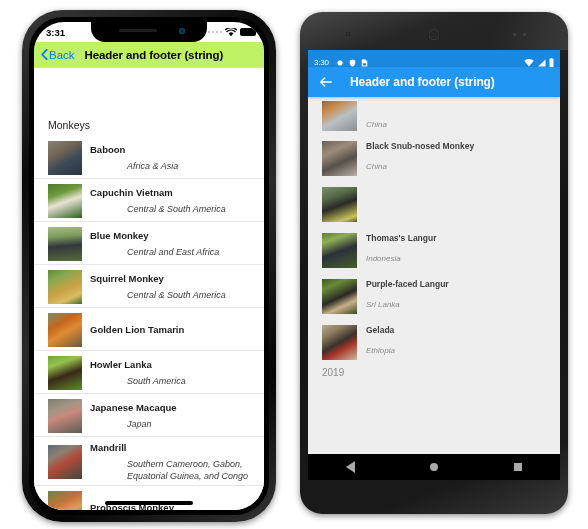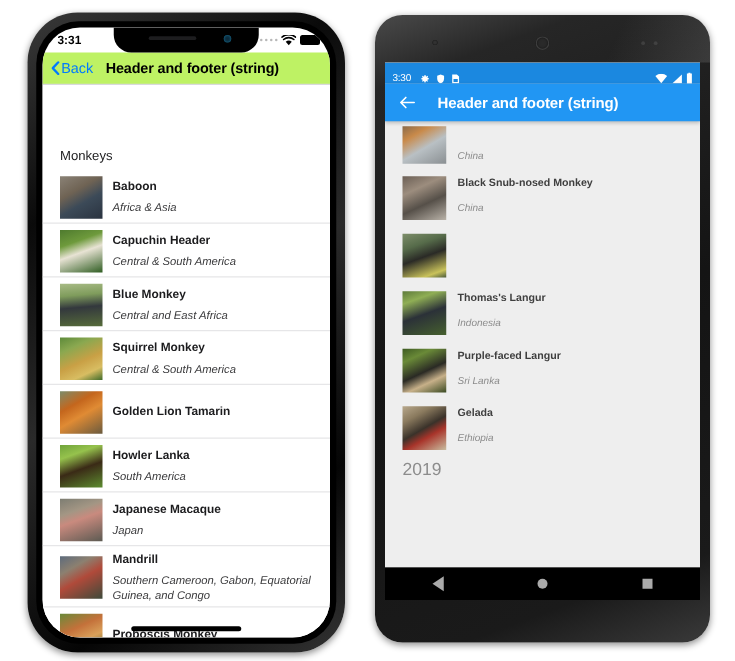--- a/index.html
+++ b/index.html
@@ -176,20 +176,21 @@
     color: #1c1c1e;
     line-height: 15px;
     white-space: nowrap;
   }
   .ios-sub {
     font-size: 9px;
     font-style: italic;
     color: #3a3a3c;
     line-height: 12px;
     margin-top: 3px;
+    margin-left: 37px;
   }
   #ios-home-indicator {
     position: absolute;
     bottom: 5px; left: 50%;
     transform: translateX(-50%);
     width: 88px; height: 4px;
     border-radius: 3px;
     background: #000;
     z-index: 25;
   }
@@ -299,21 +300,21 @@
   }
   .and-sub {
     font-size: 8px;
     font-style: italic;
     color: #8c8c8c;
     line-height: 13px;
     margin-top: 7px;
   }
   .and-footer {
     padding: 2px 14px 10px 14px;
-    font-size: 14px;
+    font-size: 10px;
     color: #8c8c8c;
   }
   #and-navbar {
     position: absolute;
     left: 8px;
     top: 442px;
     width: 252px;
     height: 26px;
     background: #000;
     display: flex;
@@ -394,21 +395,21 @@
           <div class="ios-thumb t-baboon"></div>
           <div class="ios-rowtext">
             <div class="ios-name">Baboon</div>
             <div class="ios-sub">Africa &amp; Asia</div>
           </div>
         </div>
 
         <div class="ios-row">
           <div class="ios-thumb t-capuchin"></div>
           <div class="ios-rowtext">
-            <div class="ios-name">Capuchin Header</div>
+            <div class="ios-name">Capuchin Vietnam</div>
             <div class="ios-sub">Central &amp; South America</div>
           </div>
         </div>
 
         <div class="ios-row">
           <div class="ios-thumb t-blue"></div>
           <div class="ios-rowtext">
             <div class="ios-name">Blue Monkey</div>
             <div class="ios-sub">Central and East Africa</div>
           </div>

